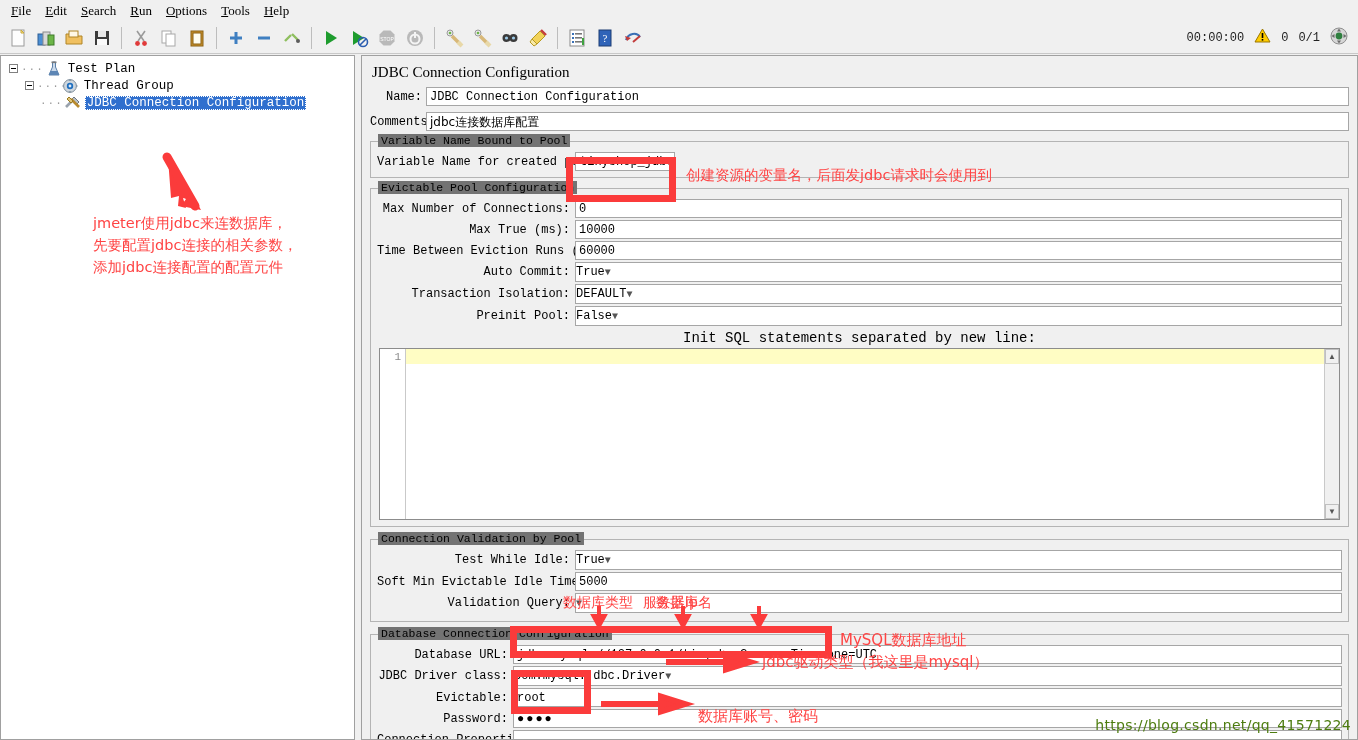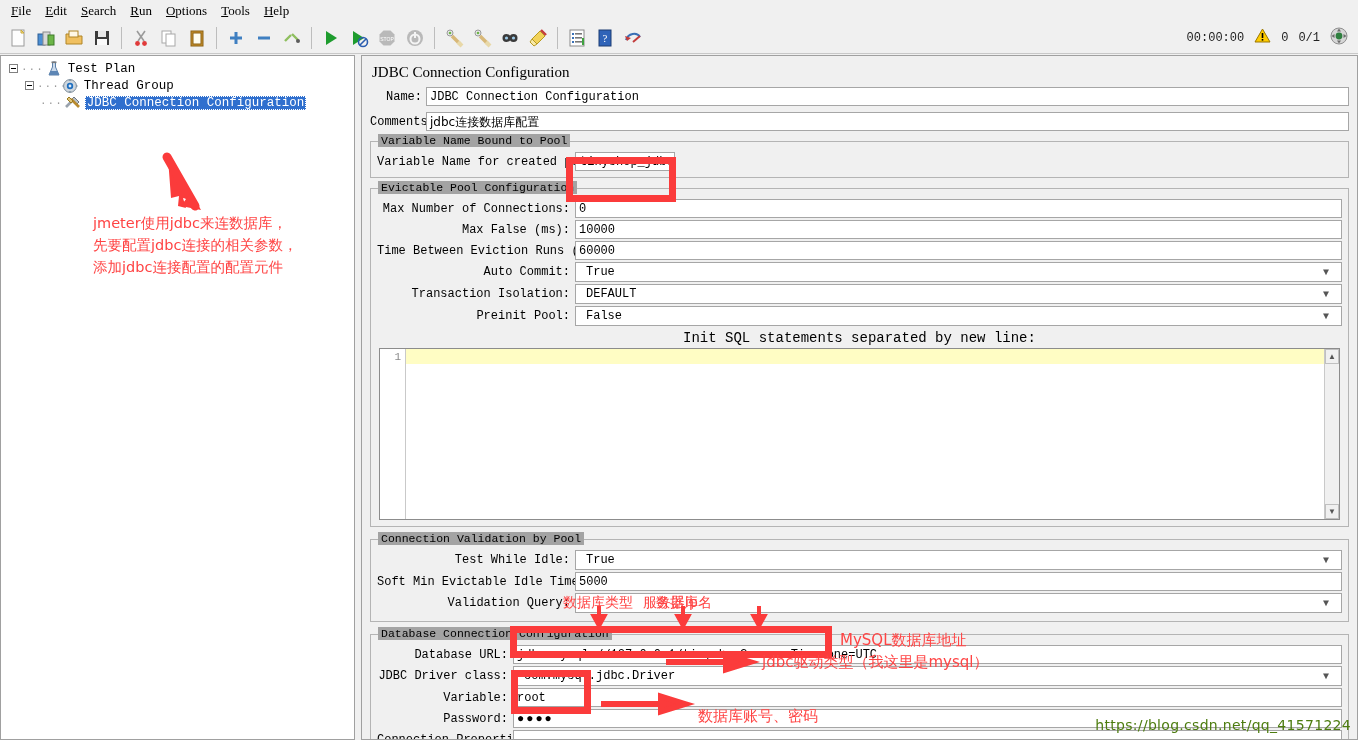--- a/index.html
+++ b/index.html
@@ -124,21 +124,21 @@
 
   
   .group {
     position: relative;
     border: 1px solid #b4b4b4;
     margin: 10px 8px 0 8px;
     padding: 10px 6px 6px 6px;
   }
   .group > .group-title {
     position: absolute; top: -8px; left: 7px;
-    background: #a3a3a3; padding: 0 3px;
+    background: #737373; padding: 0 3px;
     font-family: "Liberation Mono", monospace;
     font-size: 11.5px; color: #000;
     white-space: nowrap;
   }
   .grow { display: flex; align-items: center; margin-bottom: 2px; }
   .glabel {
     font-family: "Liberation Mono", monospace;
     font-size: 12px; color: #000;
     text-align: right; padding-right: 5px;
     white-space: nowrap;
@@ -148,22 +148,22 @@
     border: 1px solid #a6a6a6; background: #fff;
     font-family: "Liberation Mono", monospace;
     font-size: 12px; color: #000;
     padding: 1px 3px; display: flex; align-items: center;
   }
   .gcombo {
     flex: 1; height: 20px;
     border: 1px solid #a6a6a6; background: #fff;
     font-family: "Liberation Mono", monospace;
     font-size: 12px; color: #000;
-    padding: 1px 10px; display: flex; align-items: center;
-    justify-content: space-between;
+    padding: 1px 0; display: flex; align-items: center;
+    justify-content: flex-start;
   }
   .chev { color: #555; font-size: 10px; padding-right: 2px; }
   .small-input {
     width: 100px; height: 19px;
     border: 1px solid #a6a6a6; background: #fff;
     font-family: "Liberation Mono", monospace;
     font-size: 12px; padding: 1px 4px;
     display: flex; align-items: center;
   }
 
@@ -501,21 +501,21 @@
       </div>
 
       <div class="group">
         <span class="group-title">Evictable Pool Configuration</span>
 
         <div class="grow">
           <span class="glabel" style="width:198px;">Max Number of Connections:</span>
           <span class="gfield">0</span>
         </div>
         <div class="grow">
-          <span class="glabel" style="width:198px;">Max False (ms):</span>
+          <span class="glabel" style="width:198px;">Max True (ms):</span>
           <span class="gfield">10000</span>
         </div>
         <div class="grow">
           <span class="glabel" style="width:198px;">Time Between Eviction Runs (ms):</span>
           <span class="gfield">60000</span>
         </div>
         <div class="grow">
           <span class="glabel" style="width:198px;">Auto Commit:</span>
           <span class="gcombo">
             <span>True</span>
@@ -581,38 +581,39 @@
           <span class="gfield">jdbc:mysql://127.0.0.1/tinyshop?serverTimezone=UTC</span>
         </div>
         <div class="grow">
           <span class="glabel" style="width:136px;">JDBC Driver class:</span>
           <span class="gcombo">
             <span>com.mysql.jdbc.Driver</span>
             <span class="chev">▼</span>
           </span>
         </div>
         <div class="grow">
-          <span class="glabel" style="width:136px;">Variable:</span>
+          <span class="glabel" style="width:136px;">Evictable:</span>
           <span class="gfield">root</span>
         </div>
         <div class="grow">
           <span class="glabel" style="width:136px;">Password:</span>
           <span class="gfield" style="letter-spacing:2px;">●●●●</span>
         </div>
         <div class="grow">
           <span class="glabel" style="width:136px;">Connection Properties:</span>
           <span class="gfield"></span>
         </div>
       </div>
 
       <div class="watermark">https://blog.csdn.net/qq_41571224</div>
     </div>
   </div>
 
   <div class="anno-box" style="left:566px; top:157px; width:110px; height:45px;"></div>
+  <div class="anno-text" style="left:686px; top:166px; font-size:14.5px;">创建资源的变量名，后面发jdbc请求时会使用到</div>
 
   <div class="anno-text" style="left:563px; top:594px; font-size:14px;">数据库类型</div>
   <div class="anno-text" style="left:643px; top:594px; font-size:14px;">服务器ip</div>
 
   <div class="anno-text" style="left:655px; top:594px; font-size:14px;">
     <span style="display:inline-block; width:0;"></span>
   </div>
   <div class="anno-text" style="left:655px; top:594px; font-size:14px; opacity:0;"></div>
 
   <div class="anno-text" style="left:655px; top:594px; font-size:14px; color:transparent;"></div>

